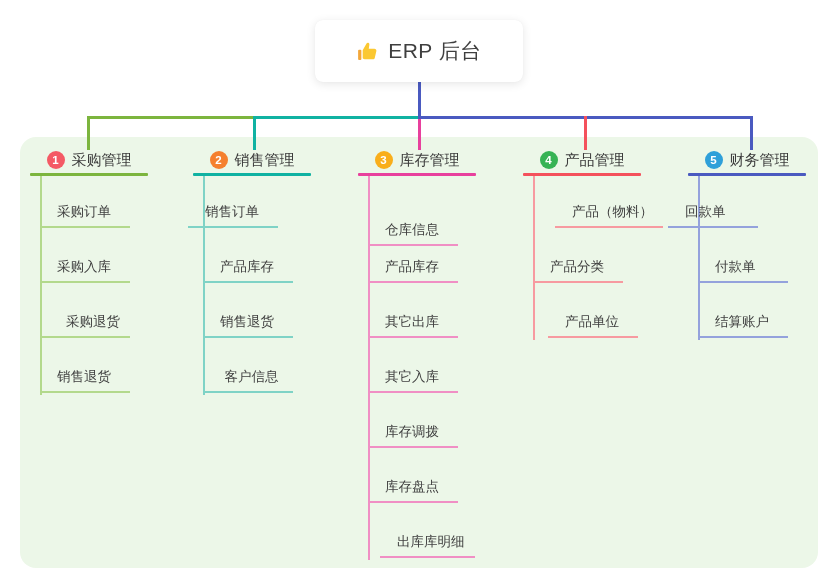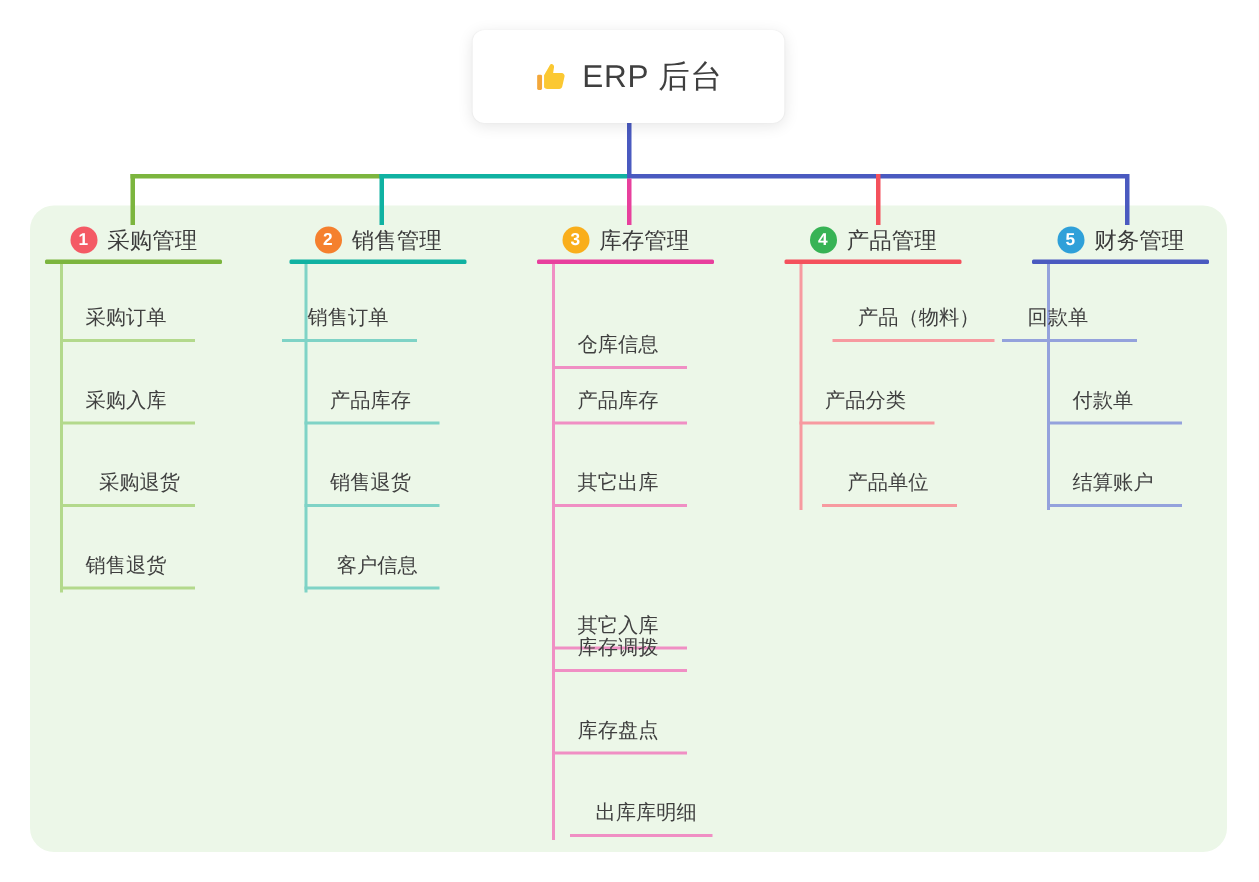--- a/index.html
+++ b/index.html
@@ -87,21 +87,21 @@
       <div class="child-item" style="left: 203px; top: 367px; border-bottom: 2px solid rgb(127, 211, 198); text-align: center;">客户信息</div>
       <div class="branch-header" style="left: 358px; top: 149px;">
         <span class="branch-badge" style="background: rgb(249, 174, 27);">3</span>
         <span class="branch-label">库存管理</span>
       </div>
       <div class="branch-underline" style="left: 358px; top: 173px; background: rgb(232, 64, 157);"></div>
       <div class="vline" style="left: 368px; top: 176px; width: 2px; height: 384px; background: rgb(240, 143, 196);"></div>
       <div class="child-item" style="left: 368px; top: 220px; border-bottom: 2px solid rgb(240, 143, 196);">仓库信息</div>
       <div class="child-item" style="left: 368px; top: 257px; border-bottom: 2px solid rgb(240, 143, 196);">产品库存</div>
       <div class="child-item" style="left: 368px; top: 312px; border-bottom: 2px solid rgb(240, 143, 196);">其它出库</div>
-      <div class="child-item" style="left: 368px; top: 367px; border-bottom: 2px solid rgb(240, 143, 196); margin-top: 40px;">其它入库</div>
+      <div class="child-item" style="left: 368px; top: 367px; border-bottom: 2px solid rgb(240, 143, 196);">其它入库</div>
       <div class="child-item" style="left: 368px; top: 422px; border-bottom: 2px solid rgb(240, 143, 196);">库存调拨</div>
       <div class="child-item" style="left: 368px; top: 477px; border-bottom: 2px solid rgb(240, 143, 196);">库存盘点</div>
       <div class="child-item" style="left: 380px; top: 532px; border-bottom: 2px solid rgb(240, 143, 196);">出库库明细</div>
       <div class="branch-header" style="left: 523px; top: 149px;">
         <span class="branch-badge" style="background: rgb(55, 179, 85);">4</span>
         <span class="branch-label">产品管理</span>
       </div>
       <div class="branch-underline" style="left: 523px; top: 173px; background: rgb(244, 81, 92);"></div>
       <div class="vline" style="left: 533px; top: 176px; width: 2px; height: 164px; background: rgb(247, 154, 160);"></div>
       <div class="child-item" style="left: 533px; top: 202px; border-bottom: 2px solid rgb(247, 154, 160); margin-left: 22px;">产品（物料）</div>

